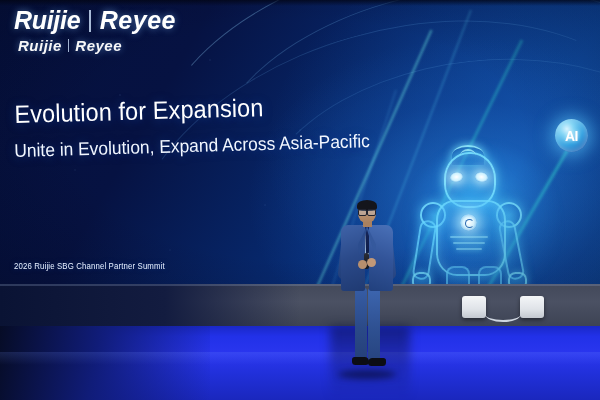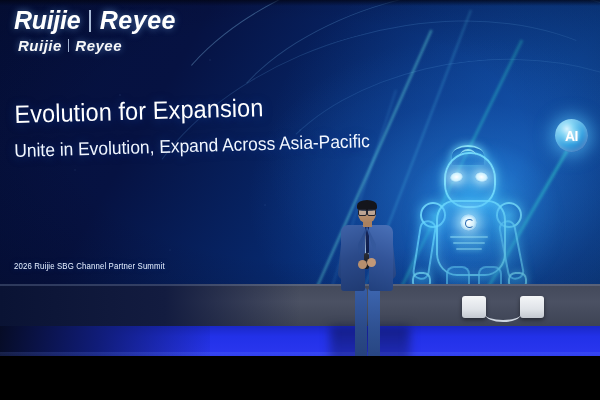--- a/index.html
+++ b/index.html
@@ -1,19 +1,19 @@
 <!DOCTYPE html>
 <html><head>
 <meta charset="utf-8">
 <title>Summit Stage</title>
 <style>
   html,body{margin:0;padding:0;background:#000;}
   body{font-family:"Liberation Sans",sans-serif;}
 
-  #stage{position:relative;width:600px;height:356px;overflow:hidden;
+  #stage{position:relative;width:600px;height:400px;overflow:hidden;
     background:#bef264;}
 
   
   .screen{position:absolute;left:0;top:0;width:600px;height:292px;
     background:
       radial-gradient(ellipse 300px 220px at 470px 200px, rgba(40,130,220,.62) 0%, rgba(20,80,170,.30) 45%, rgba(0,0,0,0) 74%),
       radial-gradient(ellipse 420px 300px at 560px 150px, rgba(30,110,200,.45) 0%, rgba(0,0,0,0) 70%),
       linear-gradient(120deg,#05103c 0%,#061242 28%,#072a70 58%,#0a3e92 80%,#0b3f8f 100%);
     overflow:hidden;}
 

